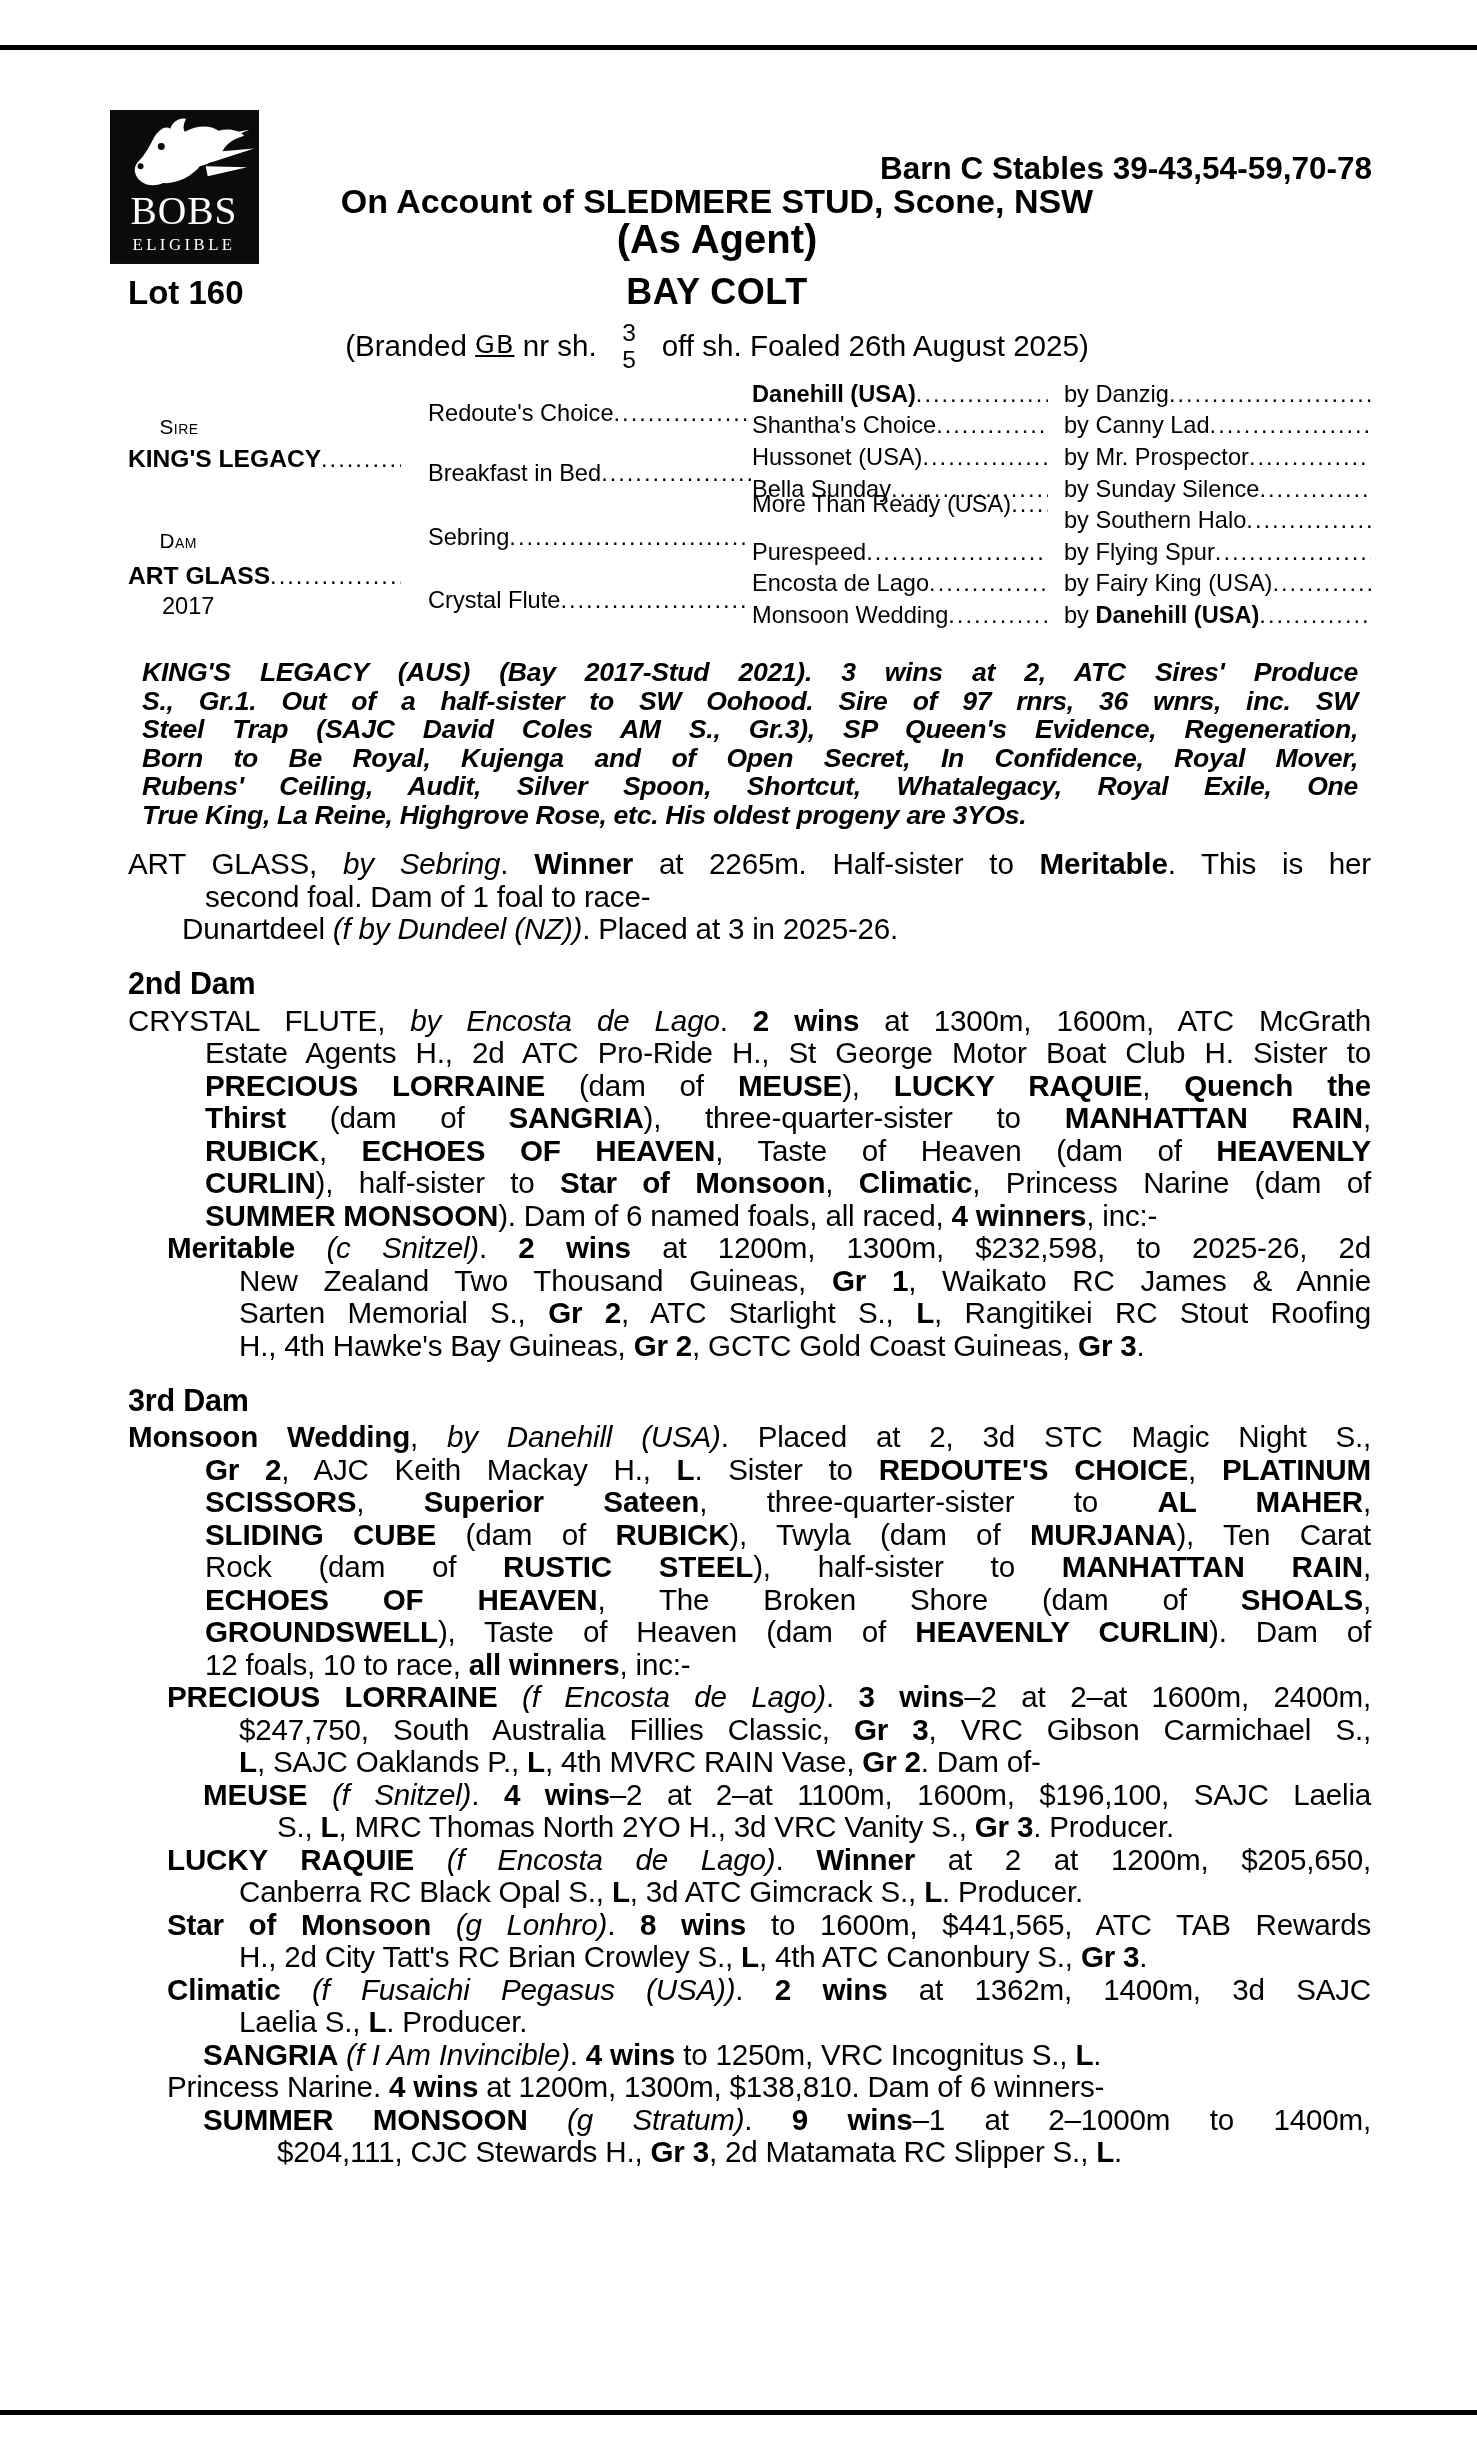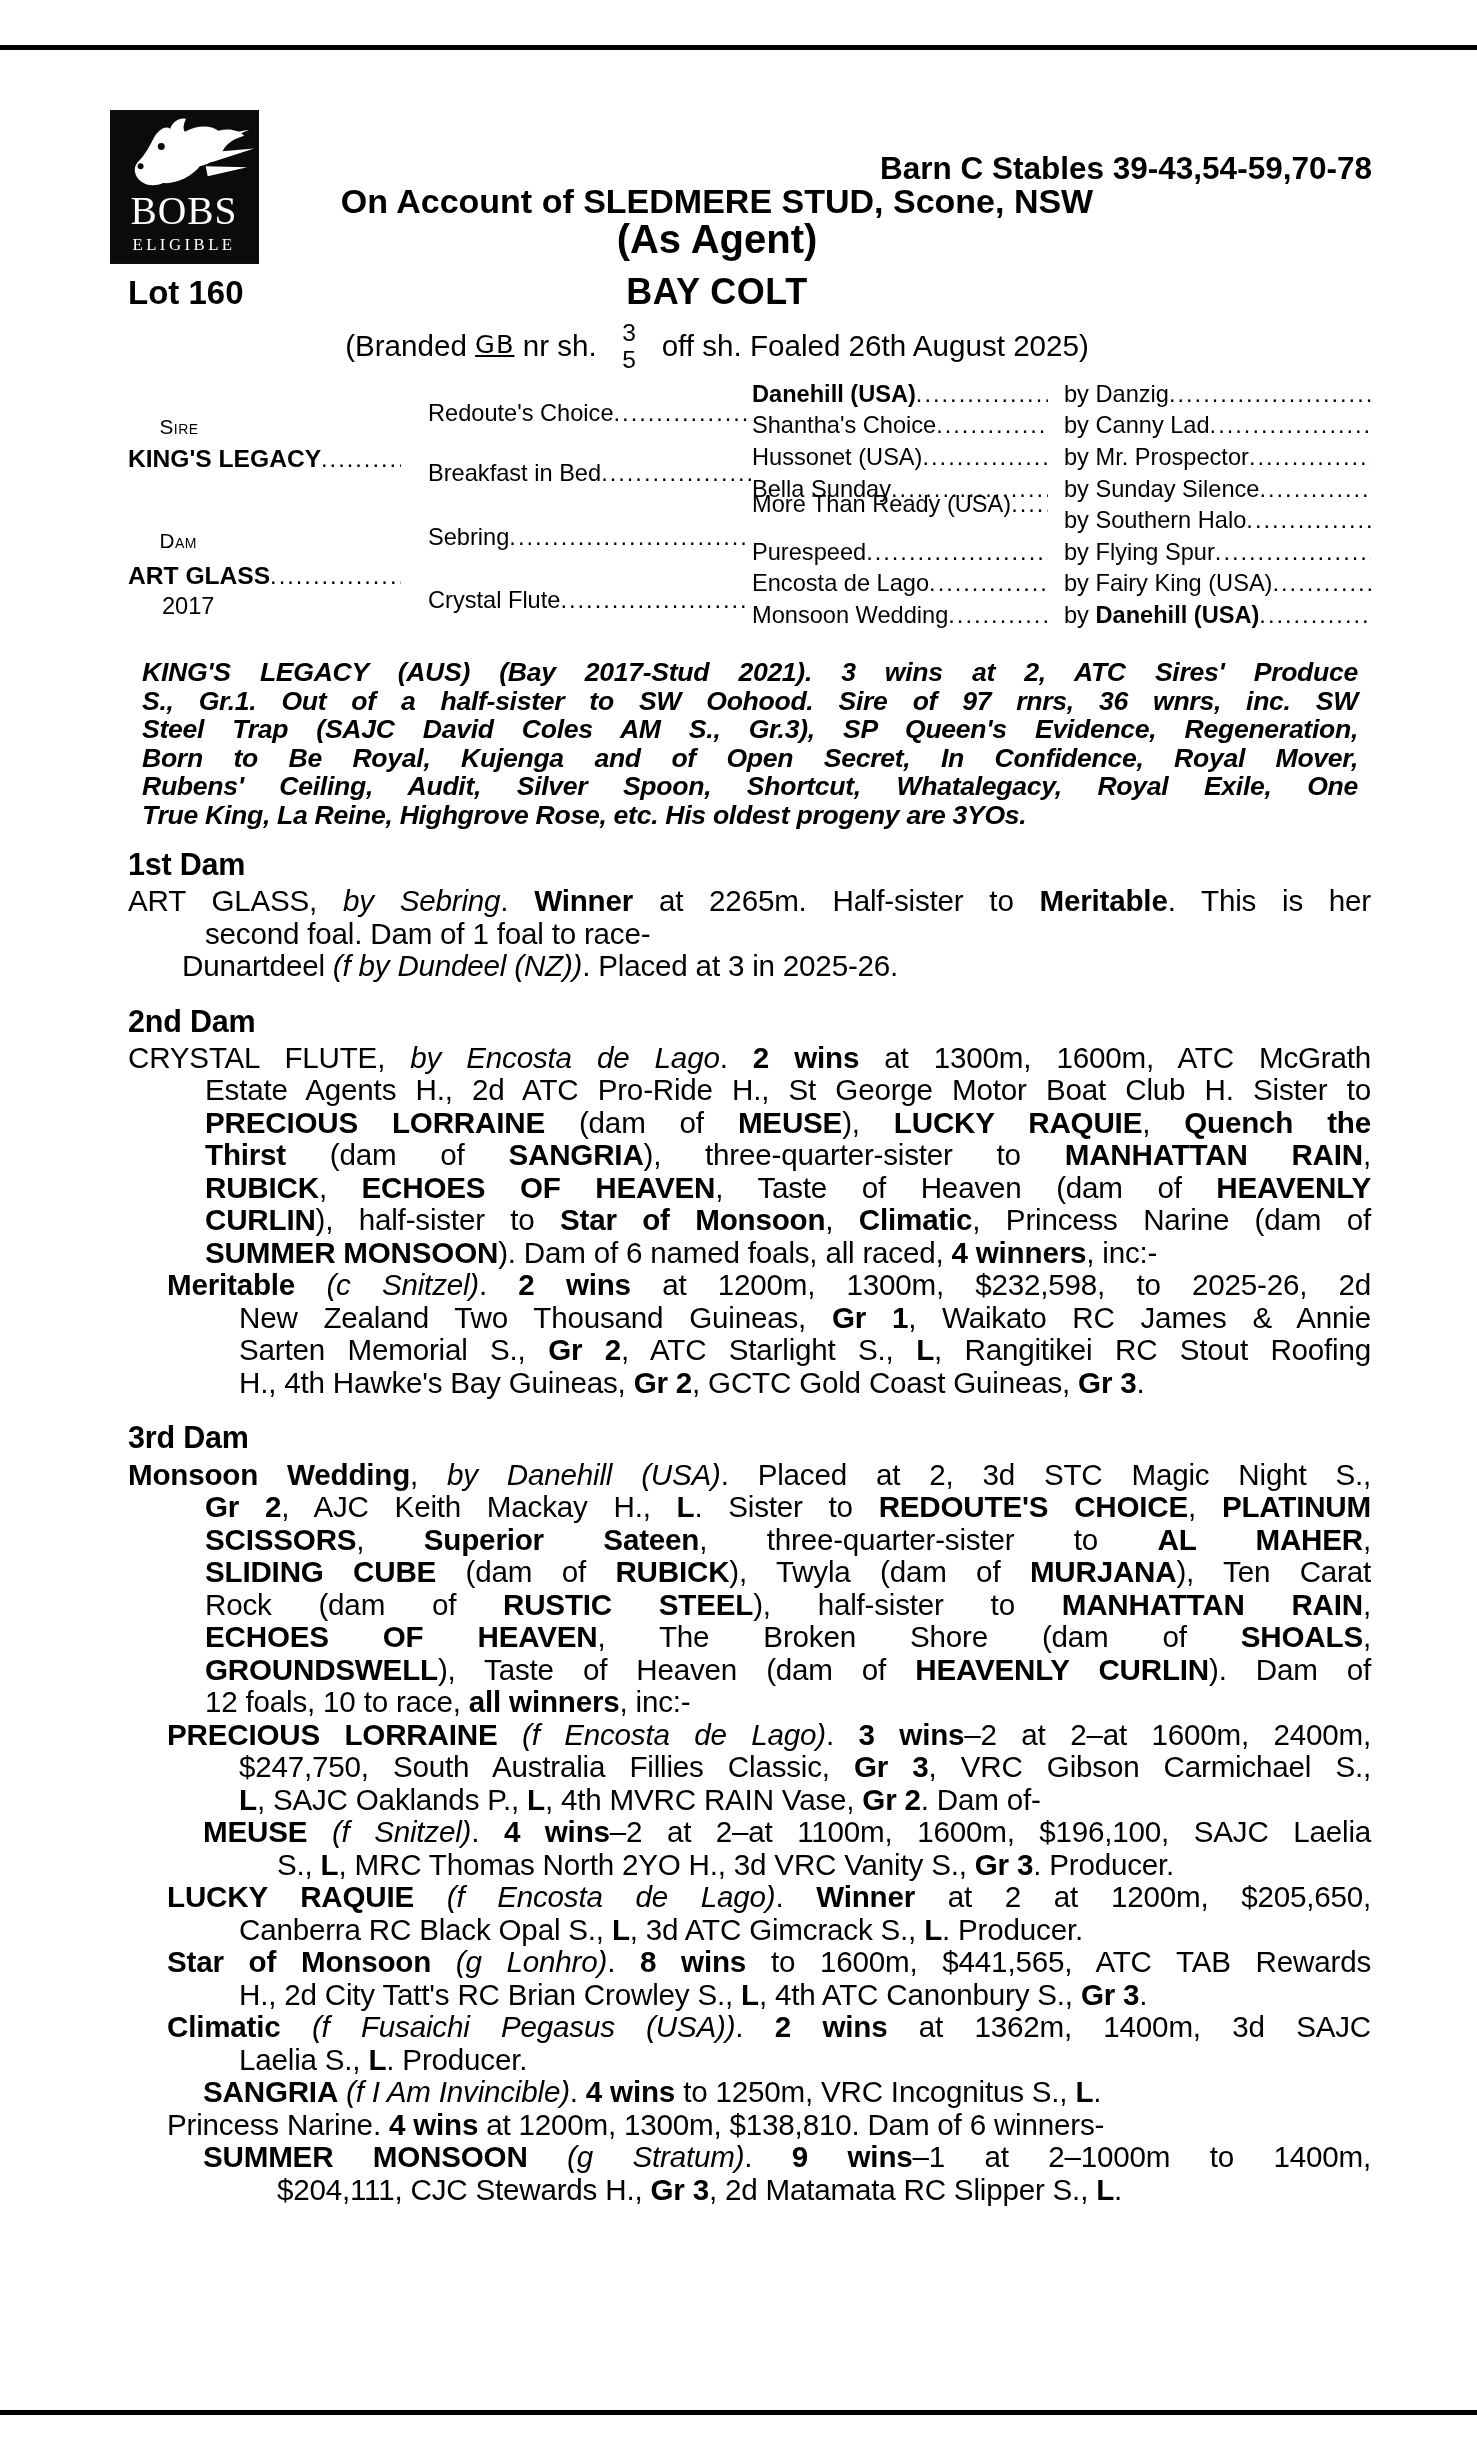--- a/index.html
+++ b/index.html
@@ -103,21 +103,20 @@
   <div class="sire-sum" id="sire-sum">
       <div class="ln just">KING'S LEGACY (AUS) (Bay 2017-Stud 2021). 3 wins at 2, ATC Sires' Produce</div>
       <div class="ln just">S., Gr.1. Out of a half-sister to SW Oohood. Sire of 97 rnrs, 36 wnrs, inc. SW</div>
       <div class="ln just">Steel Trap (SAJC David Coles AM S., Gr.3), SP Queen's Evidence, Regeneration,</div>
       <div class="ln just">Born to Be Royal, Kujenga and of Open Secret, In Confidence, Royal Mover,</div>
       <div class="ln just">Rubens' Ceiling, Audit, Silver Spoon, Shortcut, Whatalegacy, Royal Exile, One</div>
       <div class="ln">True King, La Reine, Highgrove Rose, etc. His oldest progeny are 3YOs.</div>
     </div>
 
   <div class="sections" id="sections">
-      <h2 class="">1st Dam</h2>
       <div class="para">
         <div class="pline l1 first just"><span>ART GLASS, </span><span class="i">by Sebring</span><span>. </span><span class="b">Winner</span><span> at 2265m. Half-sister to </span><span class="b">Meritable</span><span>. This is her</span></div>
         <div class="pline l1 wrap"><span>second foal. Dam of 1 foal to race-</span></div>
       </div>
       <div class="para">
         <div class="pline dun first"><span>Dunartdeel </span><span class="i">(f by Dundeel (NZ))</span><span>. Placed at 3 in 2025-26.</span></div>
       </div>
       <h2 class="gap">2nd Dam</h2>
       <div class="para">
         <div class="pline l1 first just"><span>CRYSTAL FLUTE, </span><span class="i">by Encosta de Lago</span><span>. </span><span class="b">2 wins</span><span> at 1300m, 1600m, ATC McGrath</span></div>

